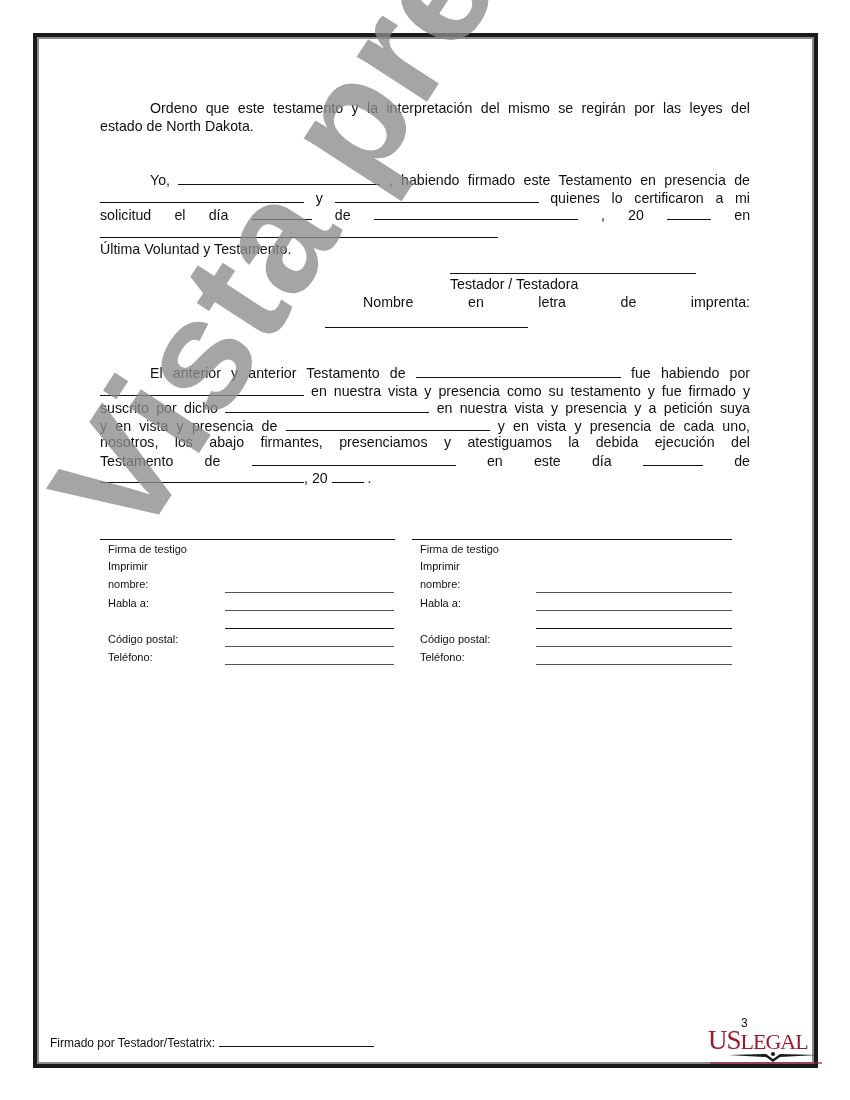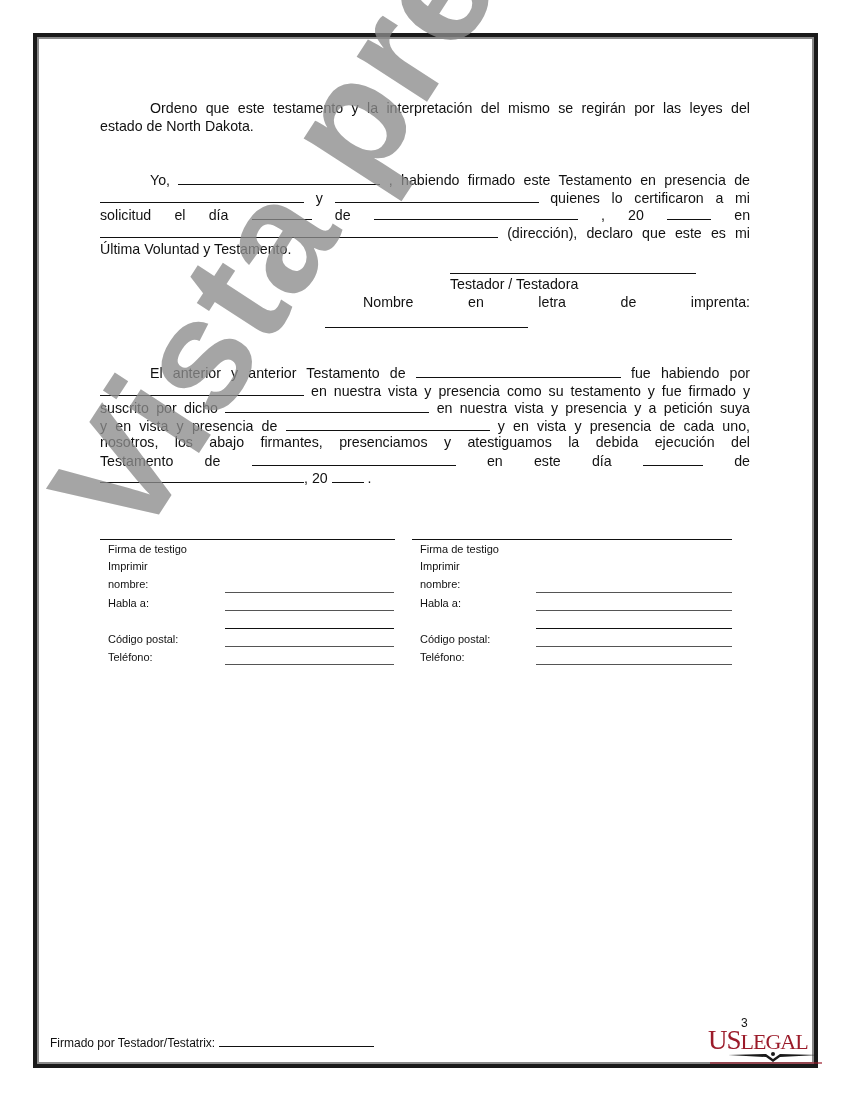--- a/index.html
+++ b/index.html
@@ -55,21 +55,20 @@
     <span class="blank" style="width:60px"></span>
     <span>de</span>
     <span class="blank" style="width:204px"></span>
     <span>,</span>
     <span>20</span>
     <span class="blank" style="width:44px"></span>
     <span>en</span>
   </span>
   <span class="line">
     <span class="blank" style="width:398px"></span>
-    <span>(dirección), declaro que este es mi</span>
   </span>
   <span class="line last">Última Voluntad y Testamento.</span>
 </div>
 
 <div class="hr" style="left:450px; top:273px; width:246px;"></div>
 <div class="abs" style="left:450px; top:276px;">Testador / Testadora</div>
 <div class="abs" style="left:325px; top:294px; width:425px; display:flex; justify-content:space-between;text-align:right;">
   <span style="padding-left:38px">Nombre</span>
   <span>en</span>
   <span>letra</span>

